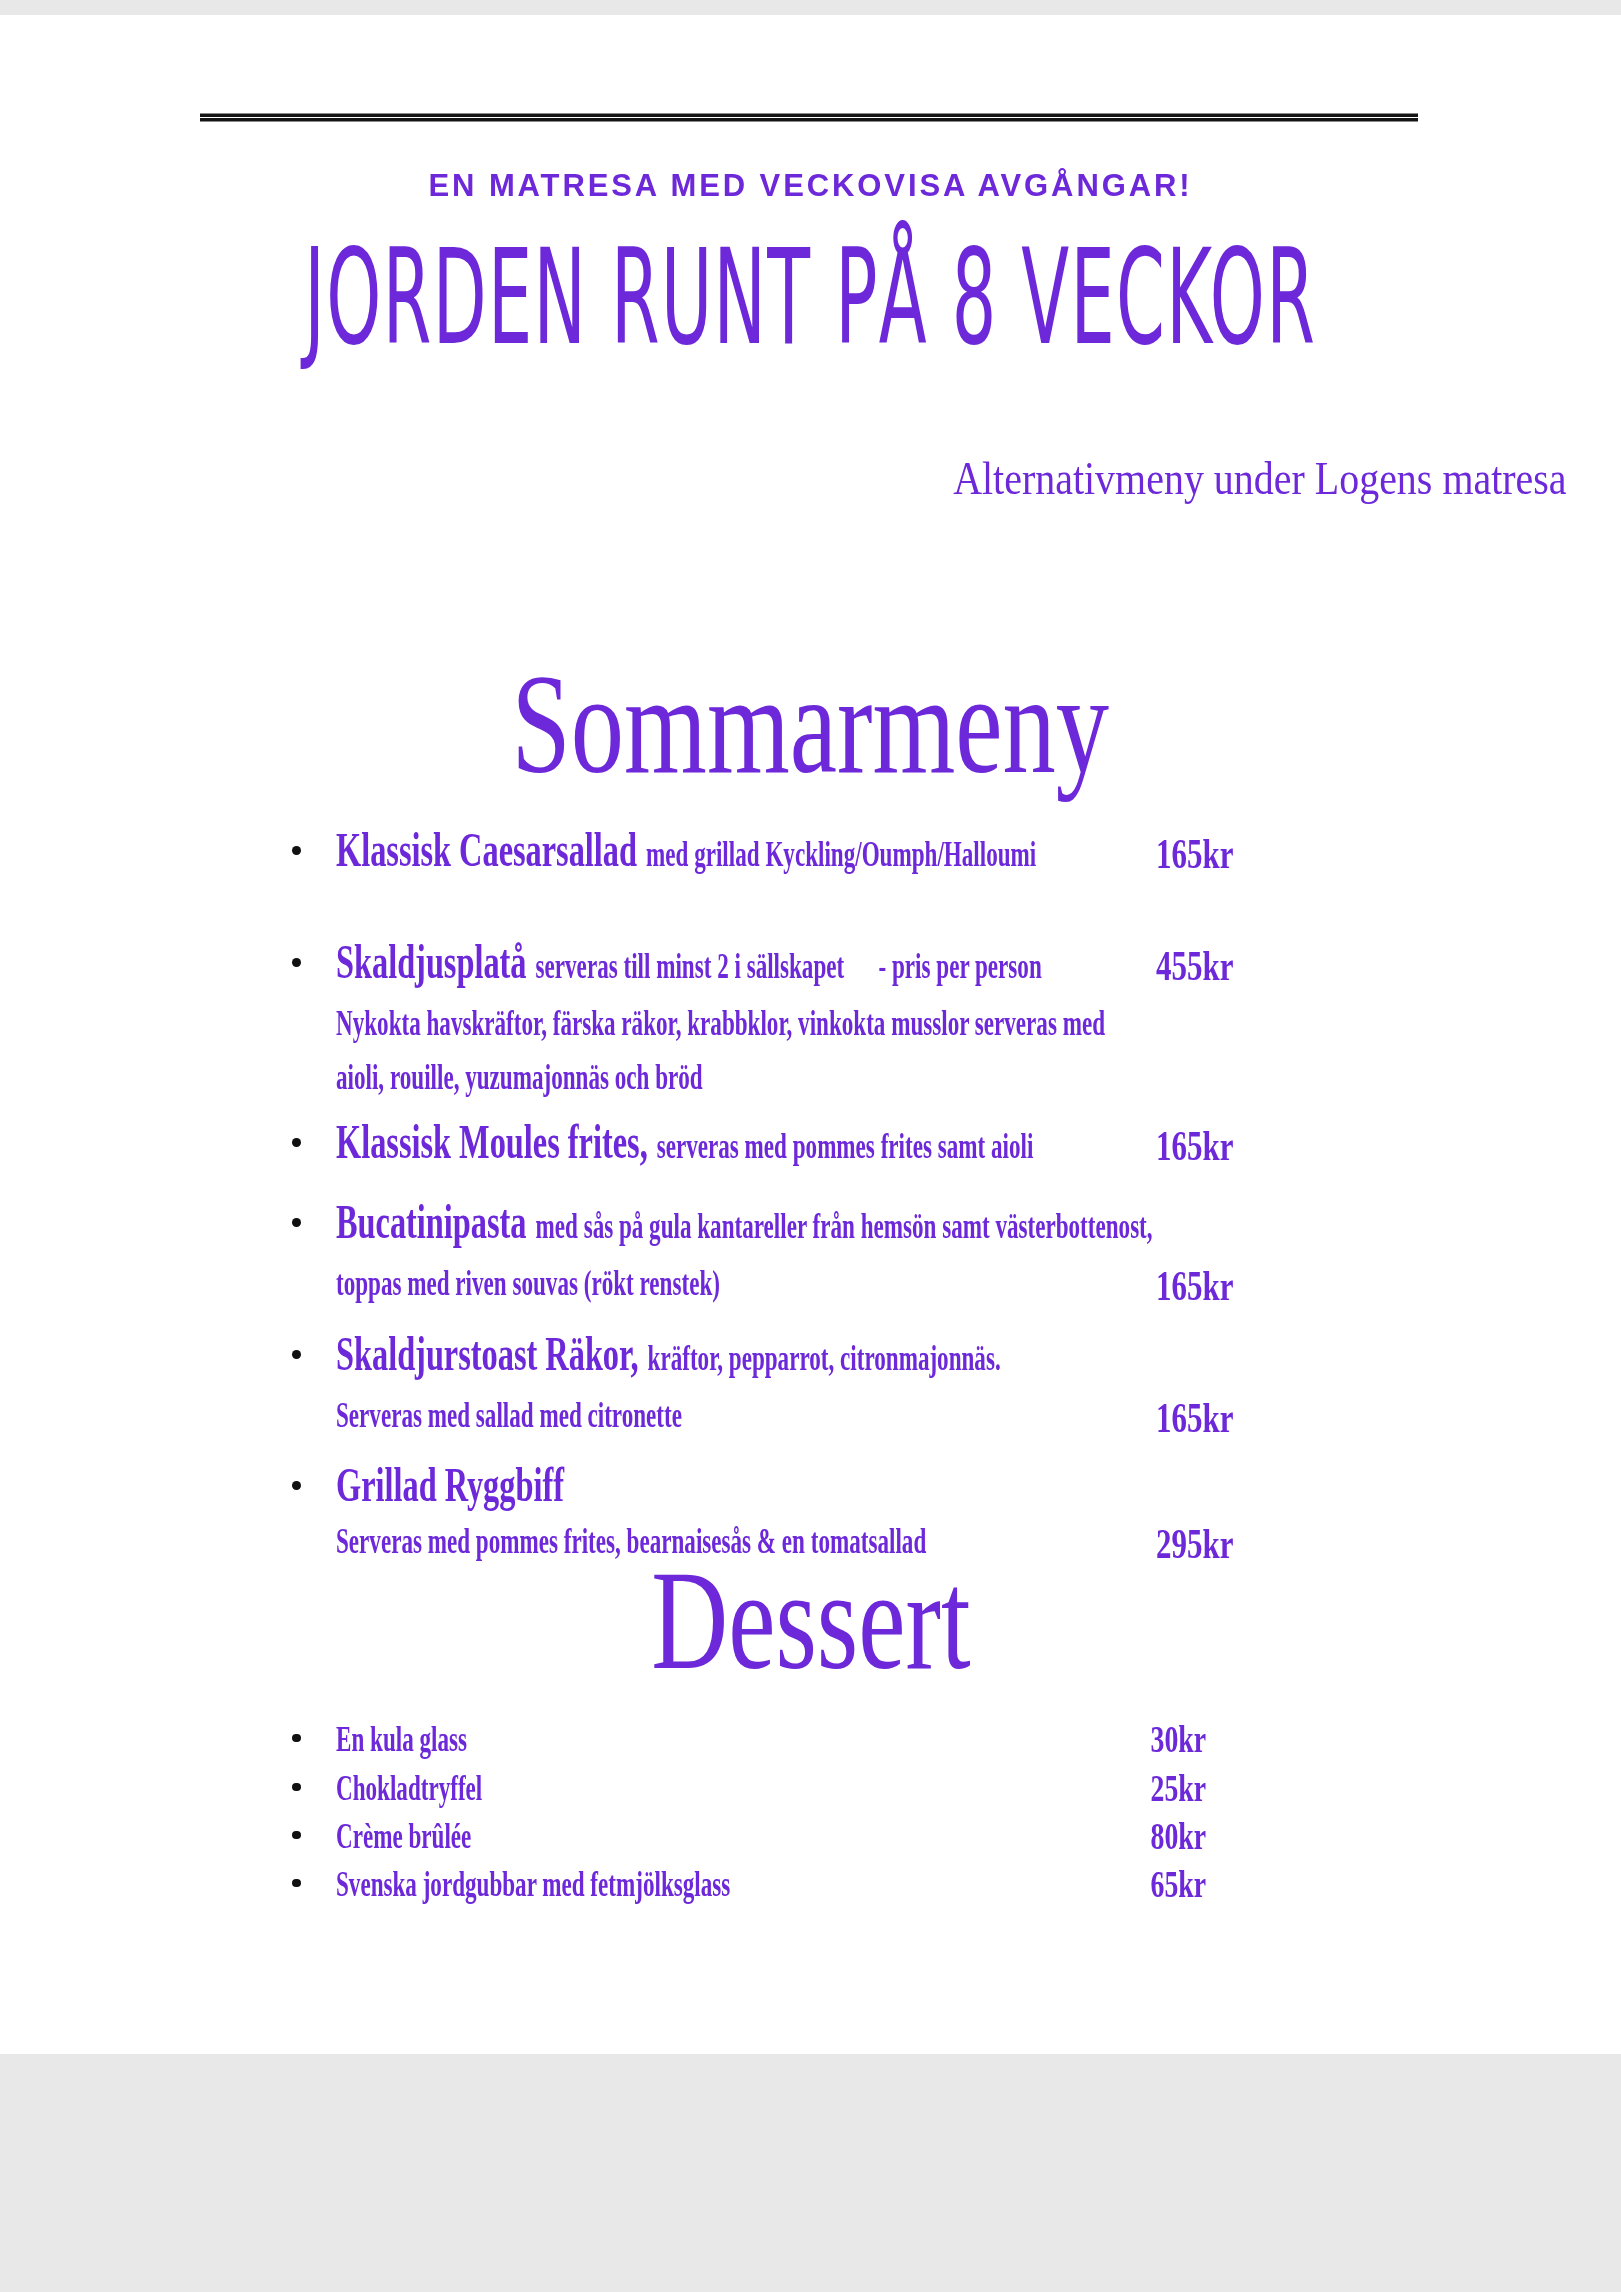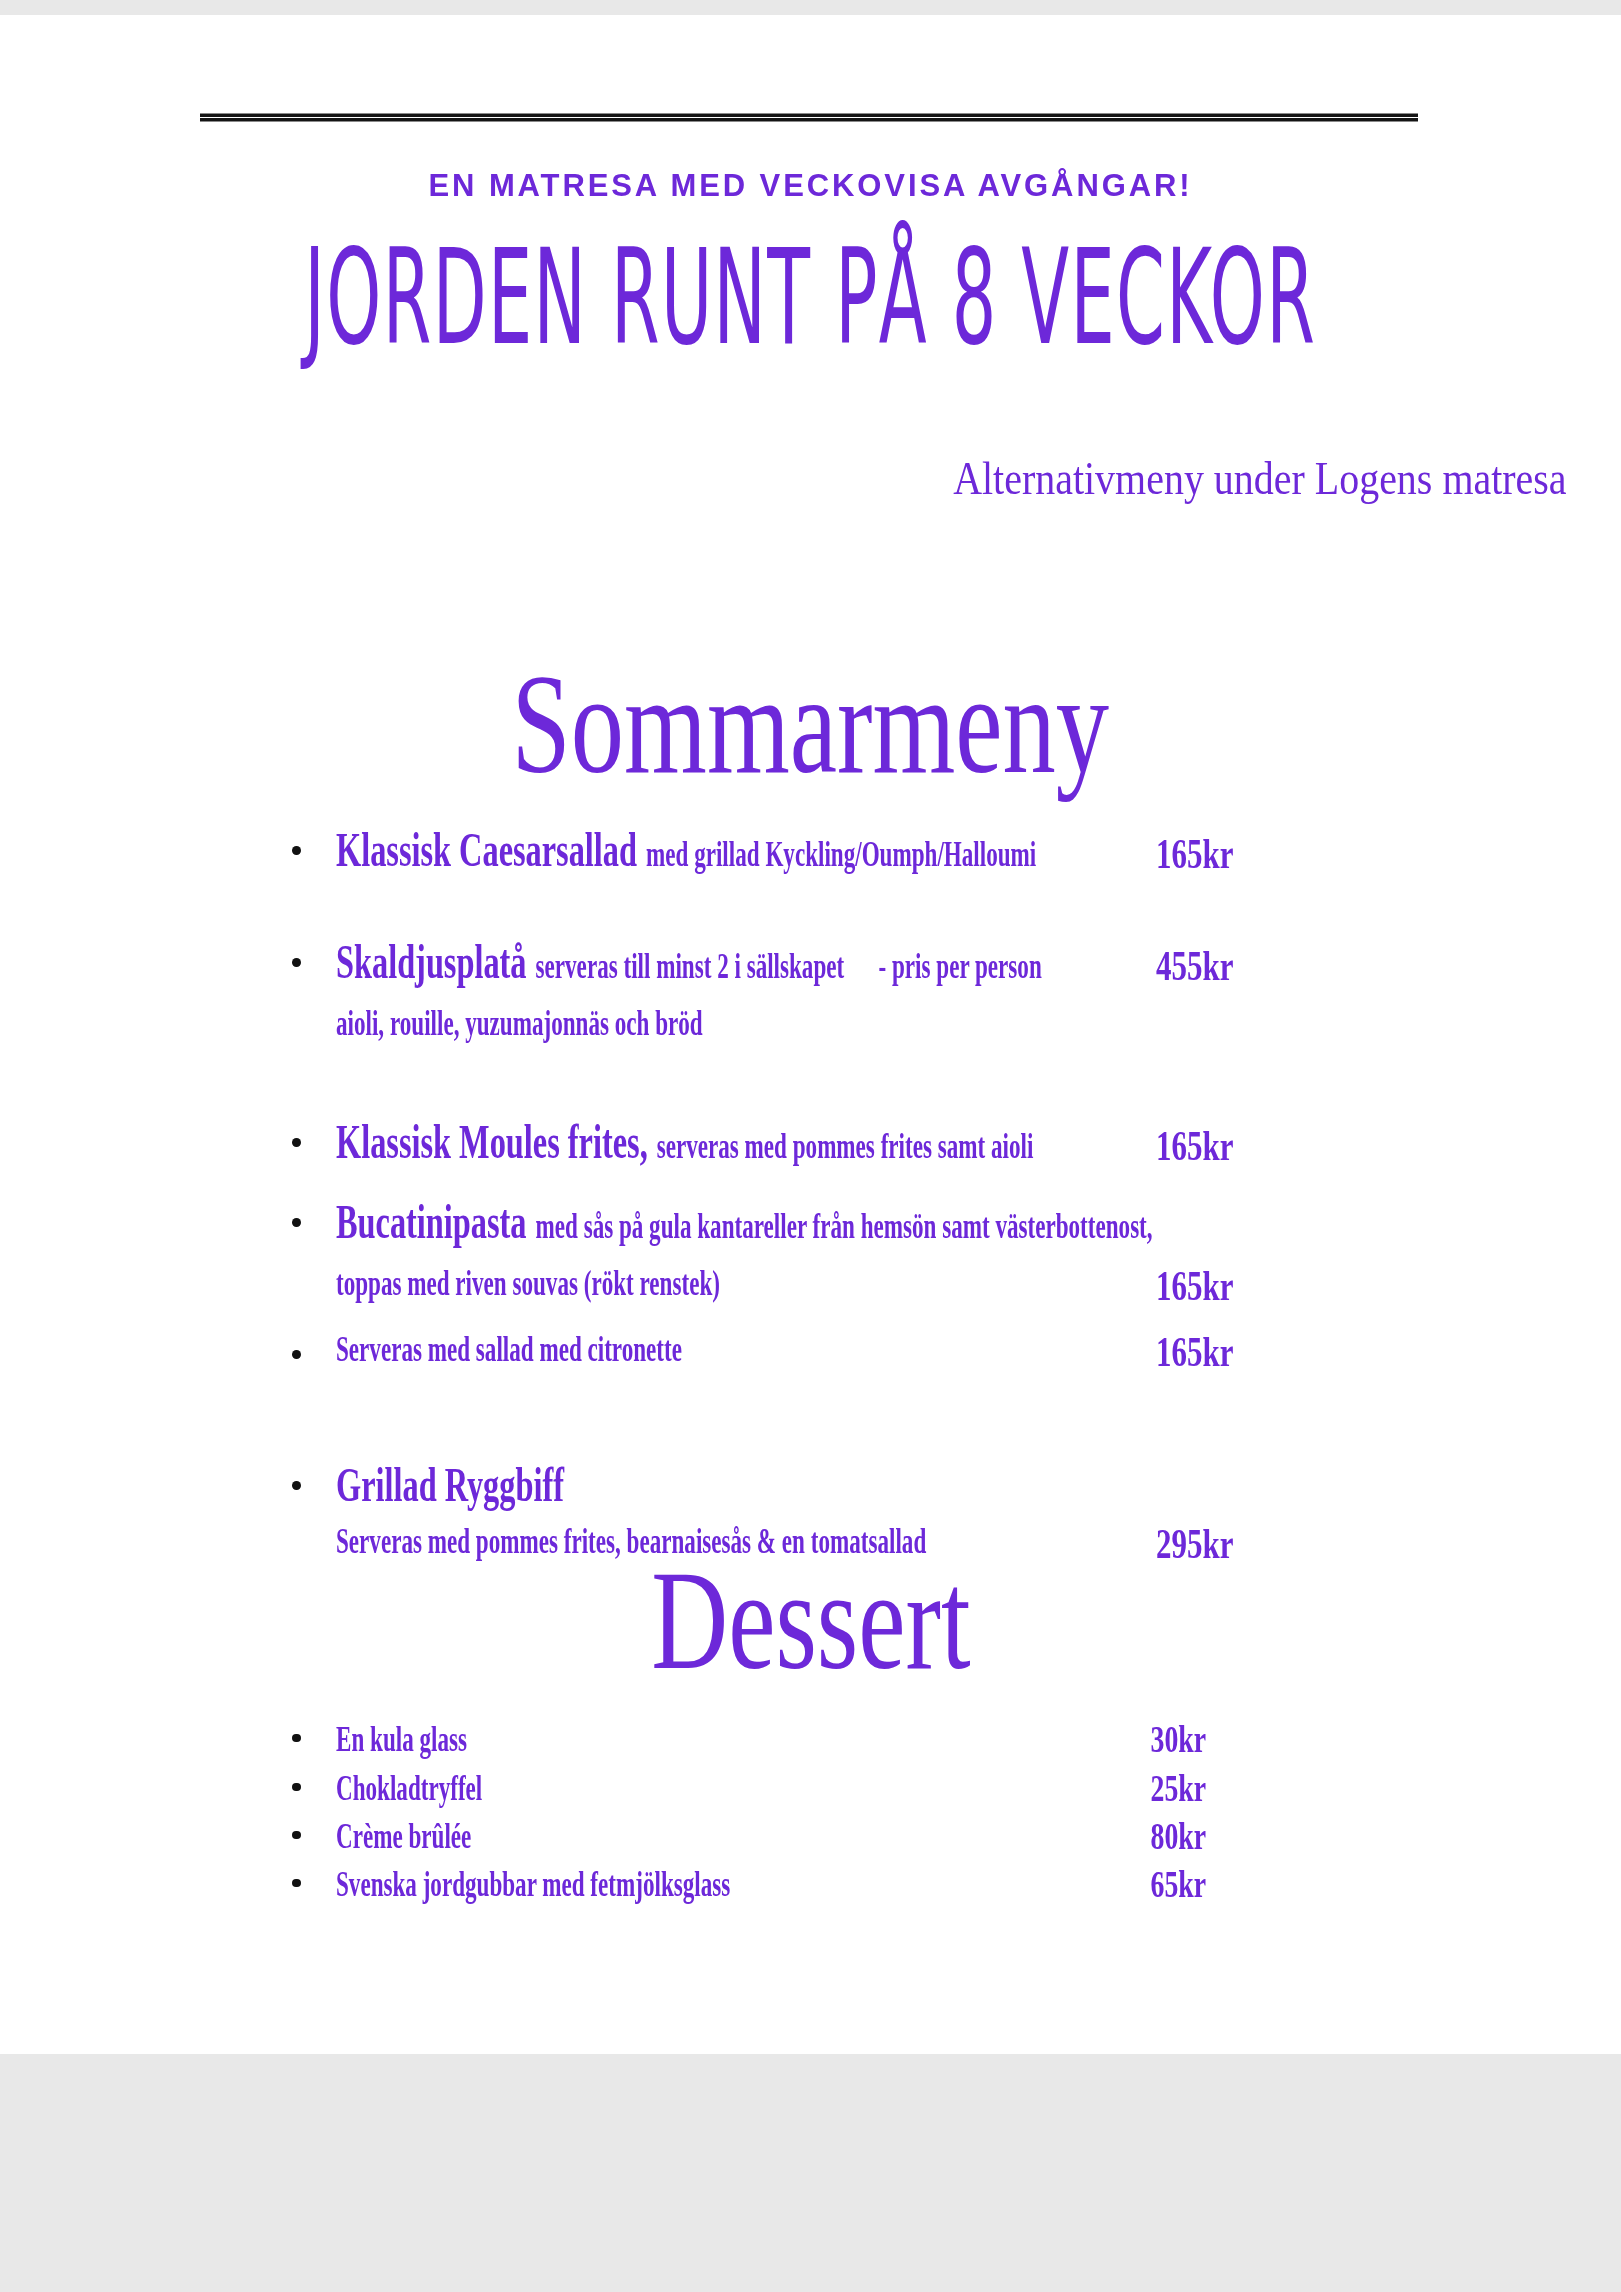--- a/index.html
+++ b/index.html
@@ -112,20 +112,23 @@
       </div>
     </div>
 
     <div class="row" style="top:916px">
       <span class="bullet b-l1"></span>
       <div class="l1">
         <span class="cond"><span>Skaldjusplatå</span><span class="item-desc">serveras till minst 2 i sällskapet</span><span class="item-note">- pris per person</span></span>
         <span class="price">455kr</span>
       </div>
       <div class="l2">
+        <span class="cond">Nykokta havskräftor, färska räkor, krabbklor, vinkokta musslor serveras med</span>
+      </div>
+      <div class="l2">
         <span class="cond">aioli, rouille, yuzumajonnäs och bröd</span>
       </div>
     </div>
 
     <div class="row" style="top:1096px">
       <span class="bullet b-l1"></span>
       <div class="l1">
         <span class="cond"><span>Klassisk Moules frites,</span><span class="item-desc">serveras med pommes frites samt aioli</span></span>
         <span class="price">165kr</span>
       </div>
@@ -137,20 +140,23 @@
         <span class="cond"><span>Bucatinipasta</span><span class="item-desc">med sås på gula kantareller från hemsön samt västerbottenost,</span></span>
       </div>
       <div class="l2">
         <span class="cond">toppas med riven souvas (rökt renstek)</span>
         <span class="price">165kr</span>
       </div>
     </div>
 
     <div class="row" style="top:1308px">
       <span class="bullet b-l1"></span>
+      <div class="l1">
+        <span class="cond"><span>Skaldjurstoast Räkor,</span><span class="item-desc">kräftor, pepparrot, citronmajonnäs.</span></span>
+      </div>
       <div class="l2">
         <span class="cond">Serveras med sallad med citronette</span>
         <span class="price">165kr</span>
       </div>
     </div>
 
     <div class="row" style="top:1439px">
       <span class="bullet b-l1"></span>
       <div class="l1">
         <span class="cond"><span>Grillad Ryggbiff</span></span>

